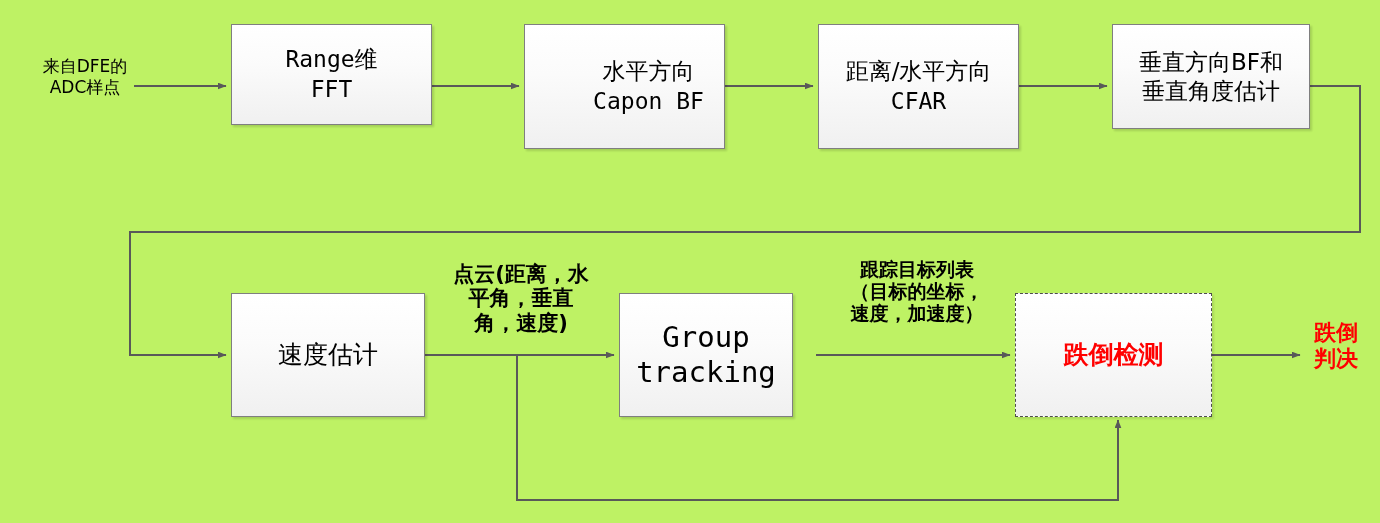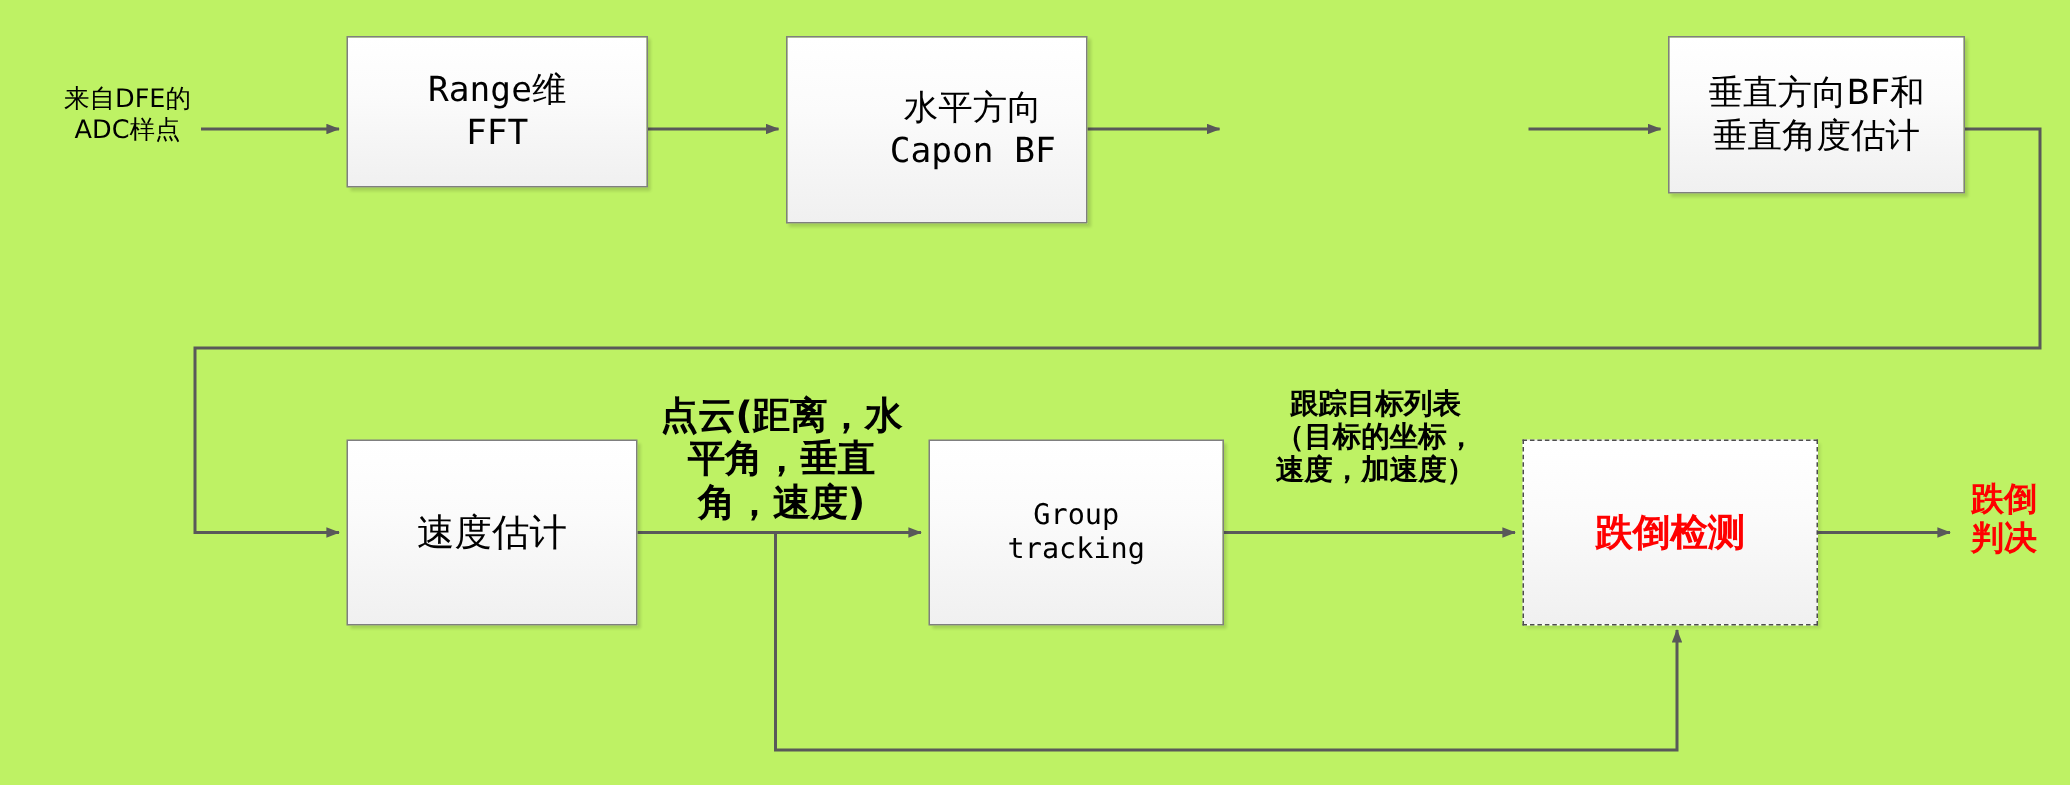--- a/index.html
+++ b/index.html
@@ -112,38 +112,41 @@
 ADC样点</div>
 
   <div class="node" style="left:231px; top:24px; width:201px; height:101px; font-size:23px;">
     <span class="lbl"><span class="mono">Range维</span><br><span class="mono">FFT</span></span>
   </div>
 
   <div class="node" style="left:524px; top:24px; width:201px; height:125px; font-size:23px;padding-left:48px;">
     <span class="lbl"><span class="cjk">水平方向</span><br><span class="mono">Capon BF</span></span>
   </div>
 
+  <div class="node" style="left:818px; top:24px; width:201px; height:125px; font-size:23px;">
+    <span class="lbl"><span class="cjk">距离/水平方向</span><br><span class="mono">CFAR</span></span>
+  </div>
 
   <div class="node" style="left:1112px; top:24px; width:198px; height:105px; font-size:23px;">
     <span class="lbl cjk"><span>垂直方向BF和</span><br><span>垂直角度估计</span></span>
   </div>
 
   <div class="node" style="left:231px; top:293px; width:194px; height:124px; font-size:25px;">
     <span class="lbl cjk">速度估计</span>
   </div>
 
-  <div class="node" style="left:619px; top:293px; width:197px; height:124px; font-size:19px;">
+  <div class="node" style="left:619px; top:293px; width:174px; height:124px; font-size:29px;">
     <span class="lbl mono"><span>Group</span><br><span>tracking</span></span>
   </div>
 
   <div class="node dashed" style="left:1015px; top:293px; width:197px; height:124px; font-size:25px; color:#ff0000;">
     <span class="lbl cjk" style="color:#ff0000; font-weight:700;">跌倒检测</span>
   </div>
 
-  <div class="edge-label" style="left:432px; top:262px; width:178px; font-size:25px;">点云(距离，水
+  <div class="edge-label" style="left:432px; top:262px; width:178px; font-size:21px;">点云(距离，水
 平角，垂直
 角，速度)</div>
 
   <div class="edge-label" style="left:822px; top:258px; width:190px; font-size:19px;">跟踪目标列表
 （目标的坐标，
 速度，加速度）</div>
 
   <div class="red-label" style="left:1300px; top:320px; width:72px; font-size:22px;">跌倒
 判决</div>
 

